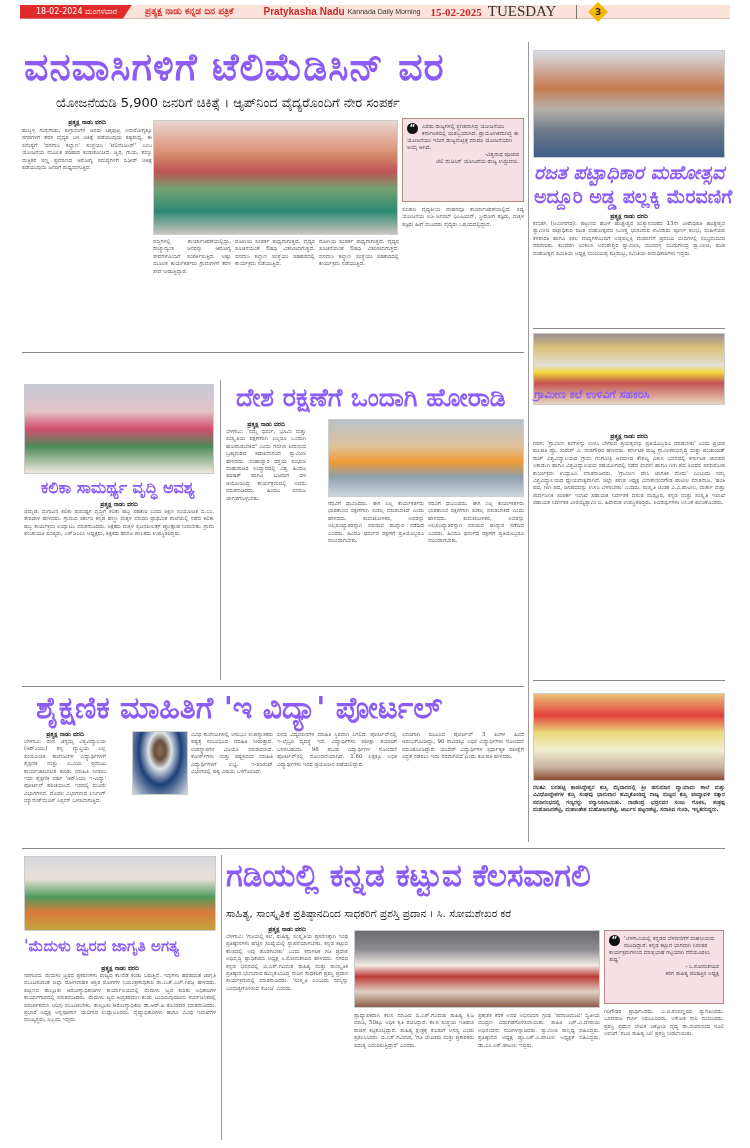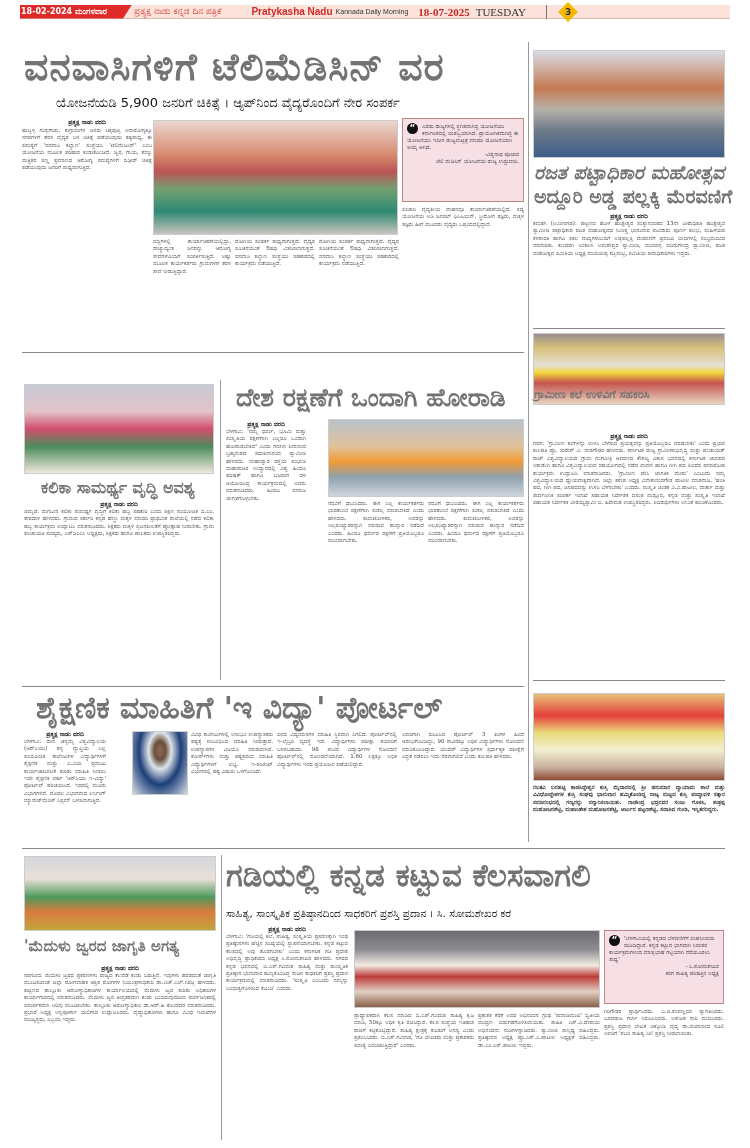--- a/index.html
+++ b/index.html
@@ -1,31 +1,31 @@
 <!DOCTYPE html>
 <html><head>
 <meta charset="utf-8">
 <style>
   * { box-sizing: border-box; margin: 0; padding: 0; }
   html, body { width: 750px; height: 1148px; background: #ffffff; overflow: hidden; }
   body { font-family: "DejaVu Sans", sans-serif; color: #222; position: relative; }
 
   .masthead { position: absolute; left: 20px; top: 5px; width: 710px; height: 14px; background: #fbe3dc; display: flex; align-items: center; font-size: 9px; border-bottom: 1px solid #d9b9b0; }
-  .mh-red { background: #e02a2a; color: #fff; height: 14px; padding: 0 8px 0 1px; display: flex; align-items: center; font-weight: bold; font-size: 8px; clip-path: polygon(0 0, 100% 0, 92% 100%, 0 100%); width: 112px; }
-  .mh-kn { color: #d3312b; font-weight: normal; margin-left: 2px; font-size: 9px; }
+  .mh-red { background: #e02a2a; color: #fff; height: 14px; padding: 0 8px 0 16px; display: flex; align-items: center; font-weight: normal; font-size: 8px; clip-path: polygon(0 0, 100% 0, 92% 100%, 0 100%); width: 112px; }
+  .mh-kn { color: #d3312b; font-weight: bold; margin-left: 13px; font-size: 9px; }
   .mh-en { color: #cf2a2a; font-weight: bold; margin-left: 30px; font-size: 10px; font-family: "Liberation Sans", sans-serif; }
   .mh-en-sub { color: #333; font-size: 7px; margin-left: 3px; font-family: "Liberation Sans", sans-serif; }
   .mh-date { color: #c62828; font-weight: bold; margin-left: 10px; font-family: "Liberation Serif", serif; font-size: 11px; }
-  .mh-day { color: #333; margin-left: 6px; font-family: "Liberation Serif", serif; font-size: 11px; }
+  .mh-day { color: #333; margin-left: 6px; font-family: "Liberation Serif", serif; font-size: 15px; }
   .mh-sep { width: 1px; height: 14px; background: #777; margin-left: 20px; }
   .mh-page { margin-left: 14px; width: 14px; height: 14px; background: #f5b800; transform: rotate(45deg); display: flex; align-items: center; justify-content: center; }
   .mh-page span { transform: rotate(-45deg); font-size: 9px; font-weight: bold; color: #333; }
 
   .abs { position: absolute; }
-  .headline { font-family: "DejaVu Sans", sans-serif; font-weight: bold; color: #737373; white-space: nowrap; letter-spacing: 1px; }
+  .headline { font-family: "DejaVu Sans", sans-serif; font-weight: bold; color: #8b5cf6; white-space: nowrap; letter-spacing: 1px; }
   .subhead { font-family: "DejaVu Sans", sans-serif; color: #111; white-space: nowrap; }
   .byline { font-size: 6px; font-weight: bold; text-align: center; color: #222; }
   .body-text { font-size: 5.5px; line-height: 7.4px; color: #444; text-align: justify; overflow: hidden; }
   .photo { overflow: hidden; border: 1px solid #ccc; }
   .vrule { position: absolute; width: 1px; background: #999; }
   .hrule { position: absolute; height: 1px; background: #888; }
   .quote-box { background: #f7dfe6; border: 1px solid #b88; padding: 4px; font-size: 5.5px; line-height: 7px; color: #333; overflow: hidden; }
   .quote-icon { display: inline-block; width: 11px; height: 11px; border-radius: 50%; background: #111; color: #fff; font-size: 9px; line-height: 11px; text-align: center; font-weight: bold; margin-right: 4px; float: left; }
 
   .ph-hospital { background: linear-gradient(180deg, #e9d7cf 0%, #d88a6f 30%, #b55 45%, #74a071 60%, #2e8a73 80%, #c9c3be 100%); }
@@ -39,21 +39,21 @@
   .ph-award { background: linear-gradient(180deg, #6c6c70 0%, #8e8e92 25%, #f2ebe3 45%, #bd3c3a 60%, #e0d1c3 80%, #8c5e4a 100%); }
 </style>
 </head>
 <body>
 
 <div class="masthead">
   <div class="mh-red">18-02-2024 ಮಂಗಳವಾರ</div>
   <span class="mh-kn">ಪ್ರತ್ಯಕ್ಷ ನಾಡು ಕನ್ನಡ ದಿನ ಪತ್ರಿಕೆ</span>
   <span class="mh-en">Pratykasha Nadu</span>
   <span class="mh-en-sub">Kannada Daily Morning</span>
-  <span class="mh-date">18-07-2025</span>
+  <span class="mh-date">15-02-2025</span>
   <span class="mh-day">TUESDAY</span>
   <div class="mh-sep"></div>
   <div class="mh-page">
       <span>3</span>
     </div>
 </div>
 
 <div class="abs headline" style="left:24px; top:42px; font-size:38px; line-height:50px;">ವನವಾಸಿಗಳಿಗೆ ಟೆಲಿಮೆಡಿಸಿನ್ ವರ</div>
 <div class="abs subhead" style="left:28px; top:94px; font-size:13px; line-height:18px;margin-left:28px;">ಯೋಜನೆಯಡಿ 5,900 ಜನರಿಗೆ ಚಿಕಿತ್ಸೆ । ಆ್ಯಪ್‌ನಿಂದ ವೈದ್ಯರೊಂದಿಗೆ ನೇರ ಸಂಪರ್ಕ</div>
 

